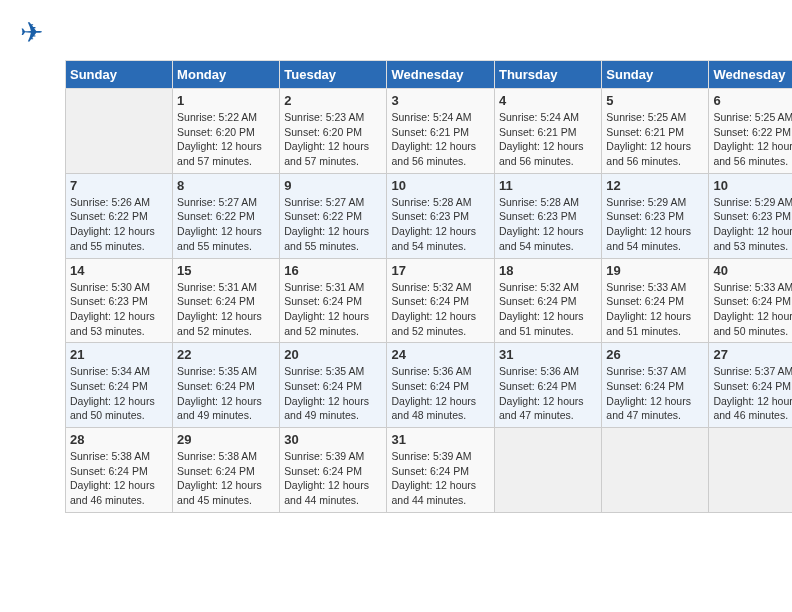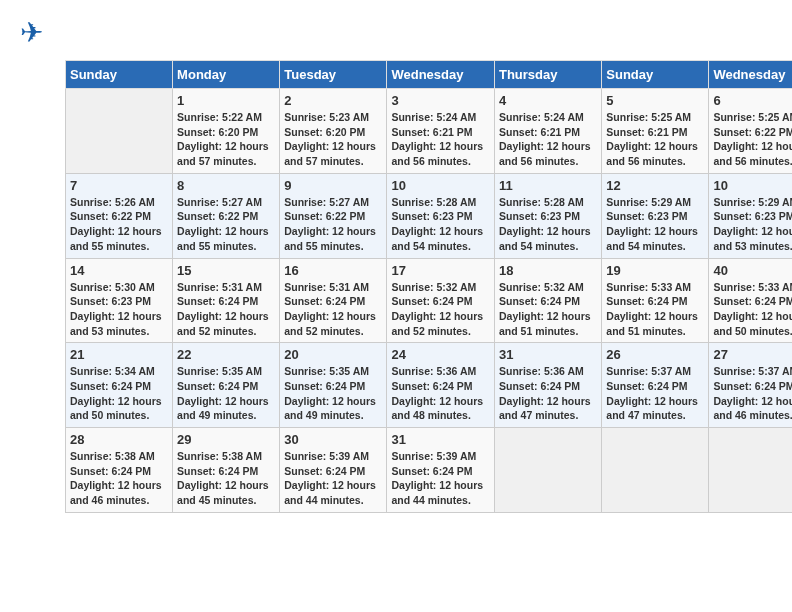--- a/index.html
+++ b/index.html
@@ -78,21 +78,20 @@
     .day-number {
       font-size: 13px;
       font-weight: bold;
       color: #333;
       margin-bottom: 2px;
     }
     .day-info {
       font-size: 10.5px;
       color: #333;
       line-height: 1.4;
-      font-weight: bold;
     }
     .empty-cell {
       background-color: #f0f0f0 !important;
     }
   </style>
 </head>
 <body>
 
 <div class="header-section">
   <div class="logo">

